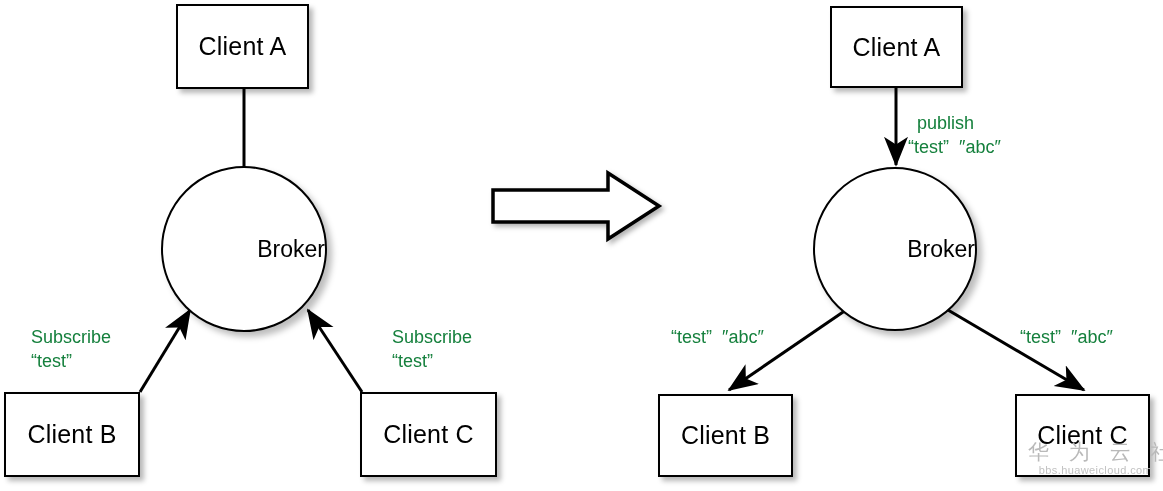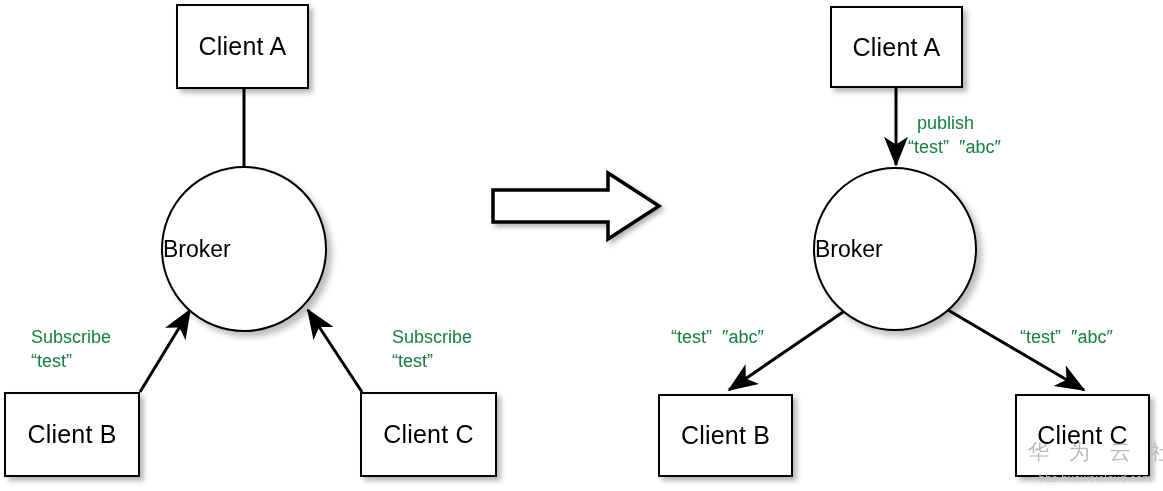--- a/index.html
+++ b/index.html
@@ -44,21 +44,21 @@
     letter-spacing: 0.2px;
   }
   .node-circle {
     position: absolute;
     background: #ffffff;
     border: 2px solid #000000;
     border-radius: 50%;
     box-sizing: border-box;
     display: flex;
     align-items: center;
-    justify-content: flex-start;
+    justify-content: flex-end;
     box-shadow: 5px 5px 6px rgba(0,0,0,0.26);
     z-index: 3;
   }
   .node-circle span {
     font-size: 23px;
     line-height: 1;
   }
   .edge-label {
     position: absolute;
     font-size: 18px;
@@ -79,21 +79,20 @@
     color: #b9b9b9;
     line-height: 24px;
     white-space: pre;
   }
   .wm-url {
     font-size: 11px;
     color: #c2c2c2;
     line-height: 13px;
     letter-spacing: 0.4px;
     white-space: pre;
-    margin-top: 8px;
   }
 </style>
 </head>
 <body>
 
 <div id="diagram-canvas">
 
   <svg class="svg-layer" width="1163" height="491" viewBox="0 0 1163 491">
     <defs>
       <marker id="arrowhead" markerWidth="11" markerHeight="11" refX="9.4" refY="4" orient="auto" markerUnits="strokeWidth">

